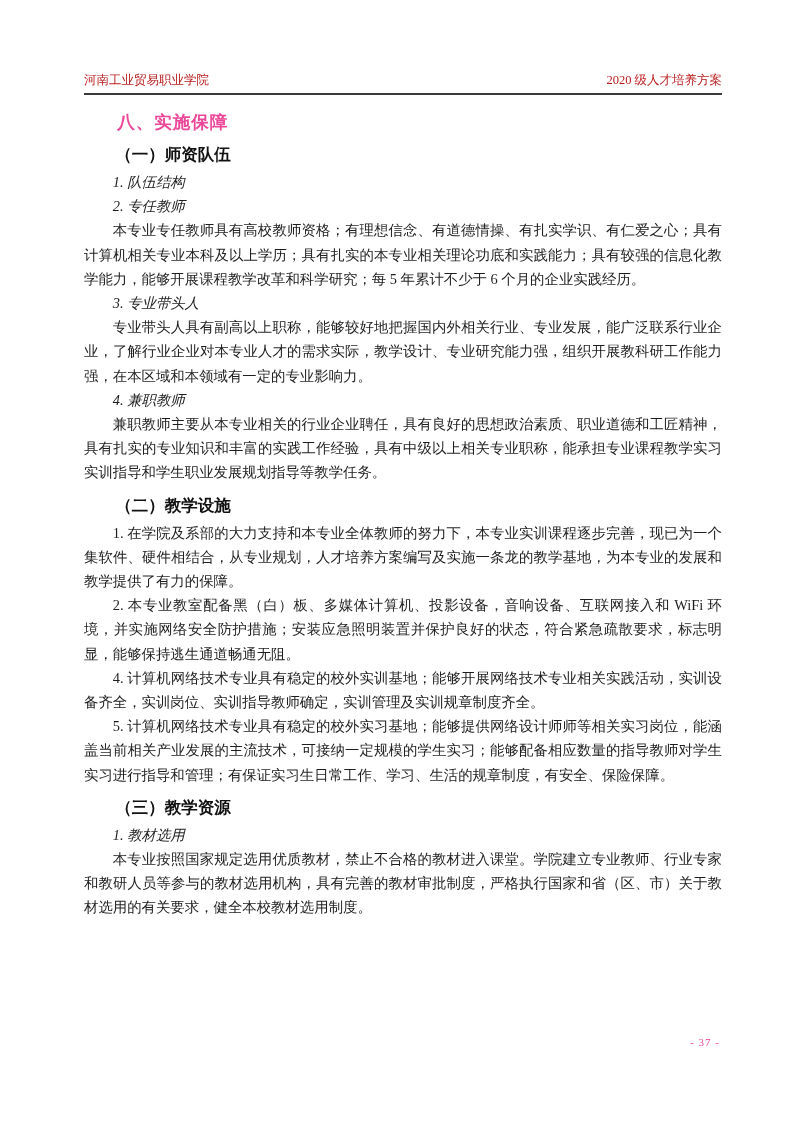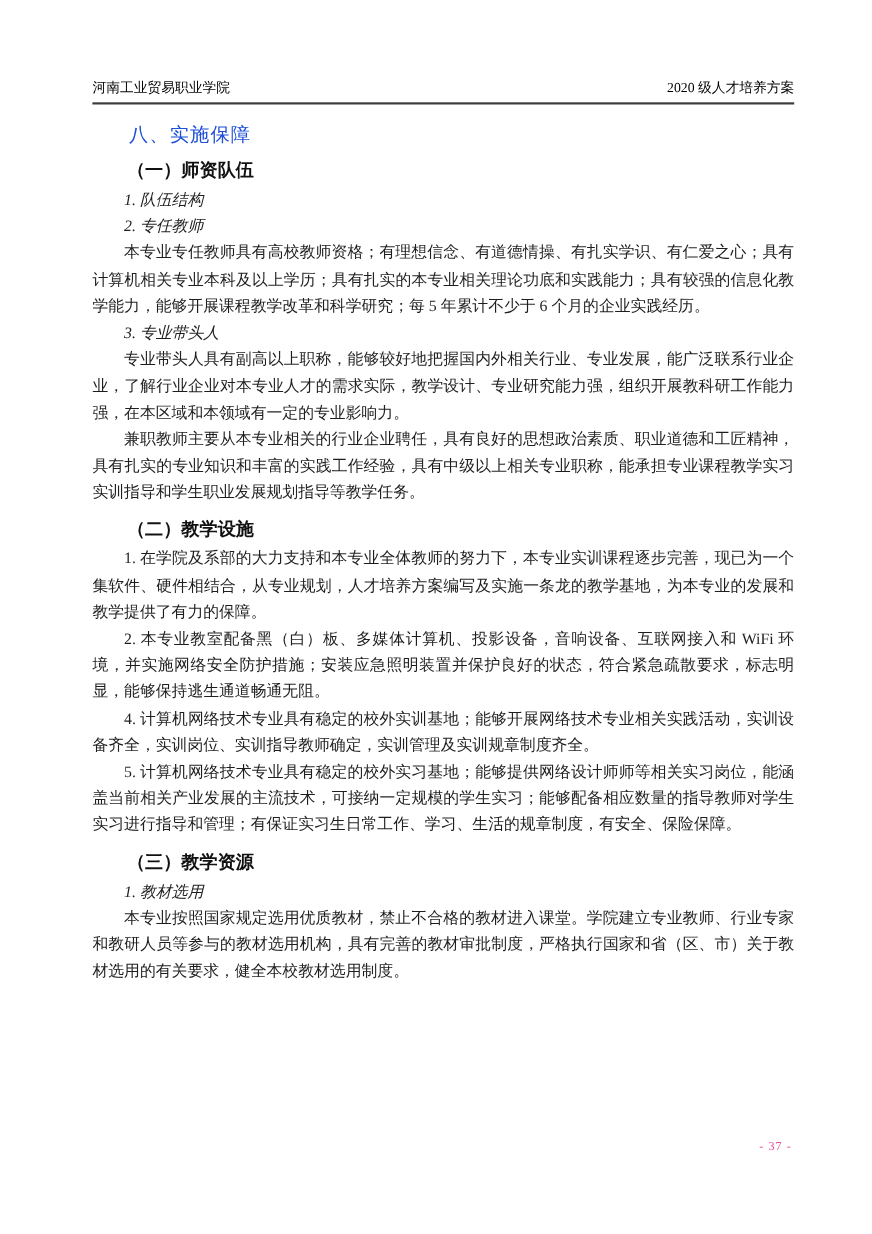--- a/index.html
+++ b/index.html
@@ -19,35 +19,35 @@
   .header {
     position: absolute;
     top: 72px;
     left: 84px;
     width: 638px;
     display: flex;
     justify-content: space-between;
     align-items: flex-end;
     font-size: 12.5px;
     line-height: 16px;
-    color: #000000;
+    color: #b91c1c;
     border-bottom: 2px solid #3c3c3c;
     padding-bottom: 5px;
   }
   .content {
     position: absolute;
     top: 97px;
     left: 84px;
     width: 638px;
   }
   .chapter-title {
     font-family: "Liberation Sans", "DejaVu Sans", sans-serif;
     font-size: 17.5px;
-    font-weight: normal;
-    color: #1d4ed8;
+    font-weight: bold;
+    color: #ec4899;
     margin: 13px 0 8px 0;
     text-indent: 1.9em;
     letter-spacing: 1px;
   }
   .section-heading {
     font-family: Liberation Sans, sans-serif;
     font-size: 16.5px;
     font-weight: bold;
     color: #111111;
     margin: 10px 0 4px 0;
@@ -91,20 +91,21 @@
   <div class="content">
 
     <div class="chapter-title">八、实施保障</div>
 
     <div class="section-heading">（一）师资队伍</div>
     <p class="subhead">1. 队伍结构</p>
     <p class="subhead">2. 专任教师</p>
     <p class="para">本专业专任教师具有高校教师资格；有理想信念、有道德情操、有扎实学识、有仁爱之心；具有计算机相关专业本科及以上学历；具有扎实的本专业相关理论功底和实践能力；具有较强的信息化教学能力，能够开展课程教学改革和科学研究；每 5 年累计不少于 6 个月的企业实践经历。</p>
     <p class="subhead">3. 专业带头人</p>
     <p class="para">专业带头人具有副高以上职称，能够较好地把握国内外相关行业、专业发展，能广泛联系行业企业，了解行业企业对本专业人才的需求实际，教学设计、专业研究能力强，组织开展教科研工作能力强，在本区域和本领域有一定的专业影响力。</p>
+    <p class="subhead">4. 兼职教师</p>
     <p class="para">兼职教师主要从本专业相关的行业企业聘任，具有良好的思想政治素质、职业道德和工匠精神，具有扎实的专业知识和丰富的实践工作经验，具有中级以上相关专业职称，能承担专业课程教学实习实训指导和学生职业发展规划指导等教学任务。</p>
 
     <div class="section-heading">（二）教学设施</div>
     <p class="para">1. 在学院及系部的大力支持和本专业全体教师的努力下，本专业实训课程逐步完善，现已为一个集软件、硬件相结合，从专业规划，人才培养方案编写及实施一条龙的教学基地，为本专业的发展和教学提供了有力的保障。</p>
     <p class="para">2. 本专业教室配备黑（白）板、多媒体计算机、投影设备，音响设备、互联网接入和 WiFi 环境，并实施网络安全防护措施；安装应急照明装置并保护良好的状态，符合紧急疏散要求，标志明显，能够保持逃生通道畅通无阻。</p>
     <p class="para">4. 计算机网络技术专业具有稳定的校外实训基地；能够开展网络技术专业相关实践活动，实训设备齐全，实训岗位、实训指导教师确定，实训管理及实训规章制度齐全。</p>
     <p class="para">5. 计算机网络技术专业具有稳定的校外实习基地；能够提供网络设计师师等相关实习岗位，能涵盖当前相关产业发展的主流技术，可接纳一定规模的学生实习；能够配备相应数量的指导教师对学生实习进行指导和管理；有保证实习生日常工作、学习、生活的规章制度，有安全、保险保障。</p>
 
     <div class="section-heading">（三）教学资源</div>
     <p class="subhead">1. 教材选用</p>

